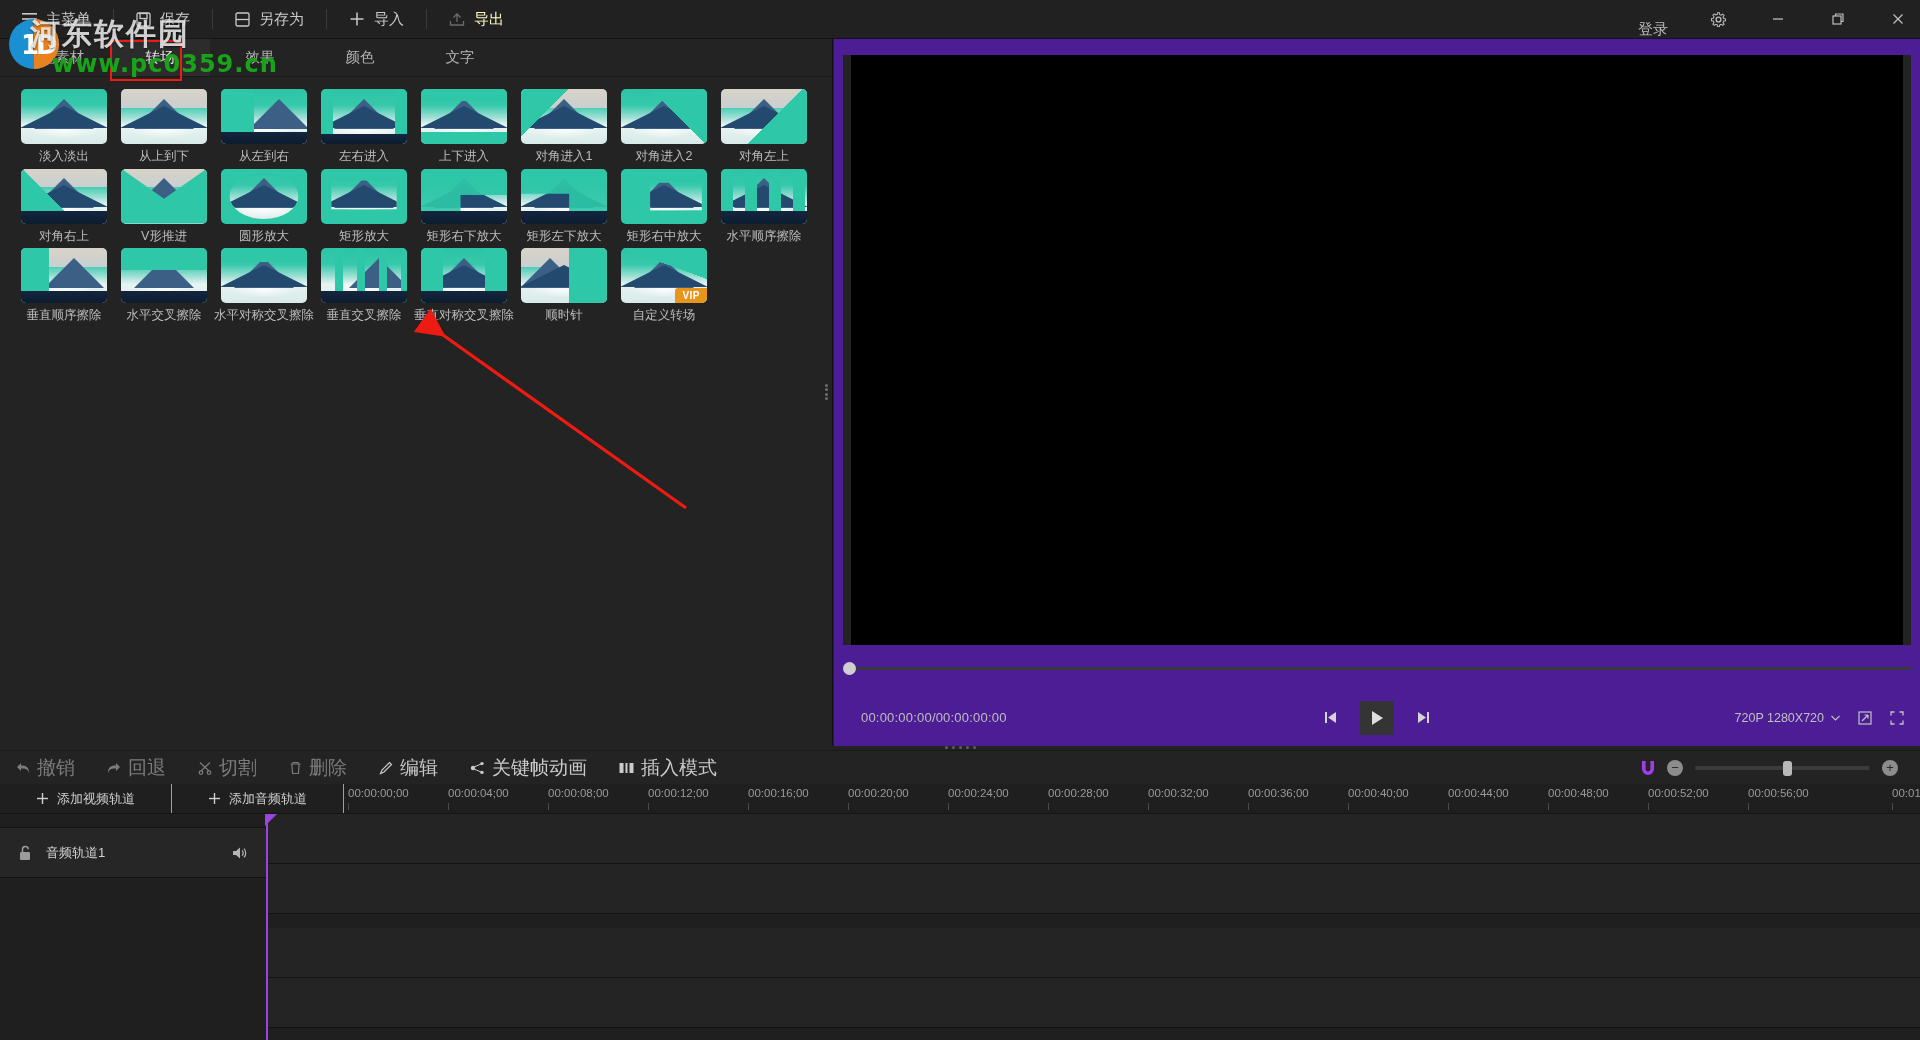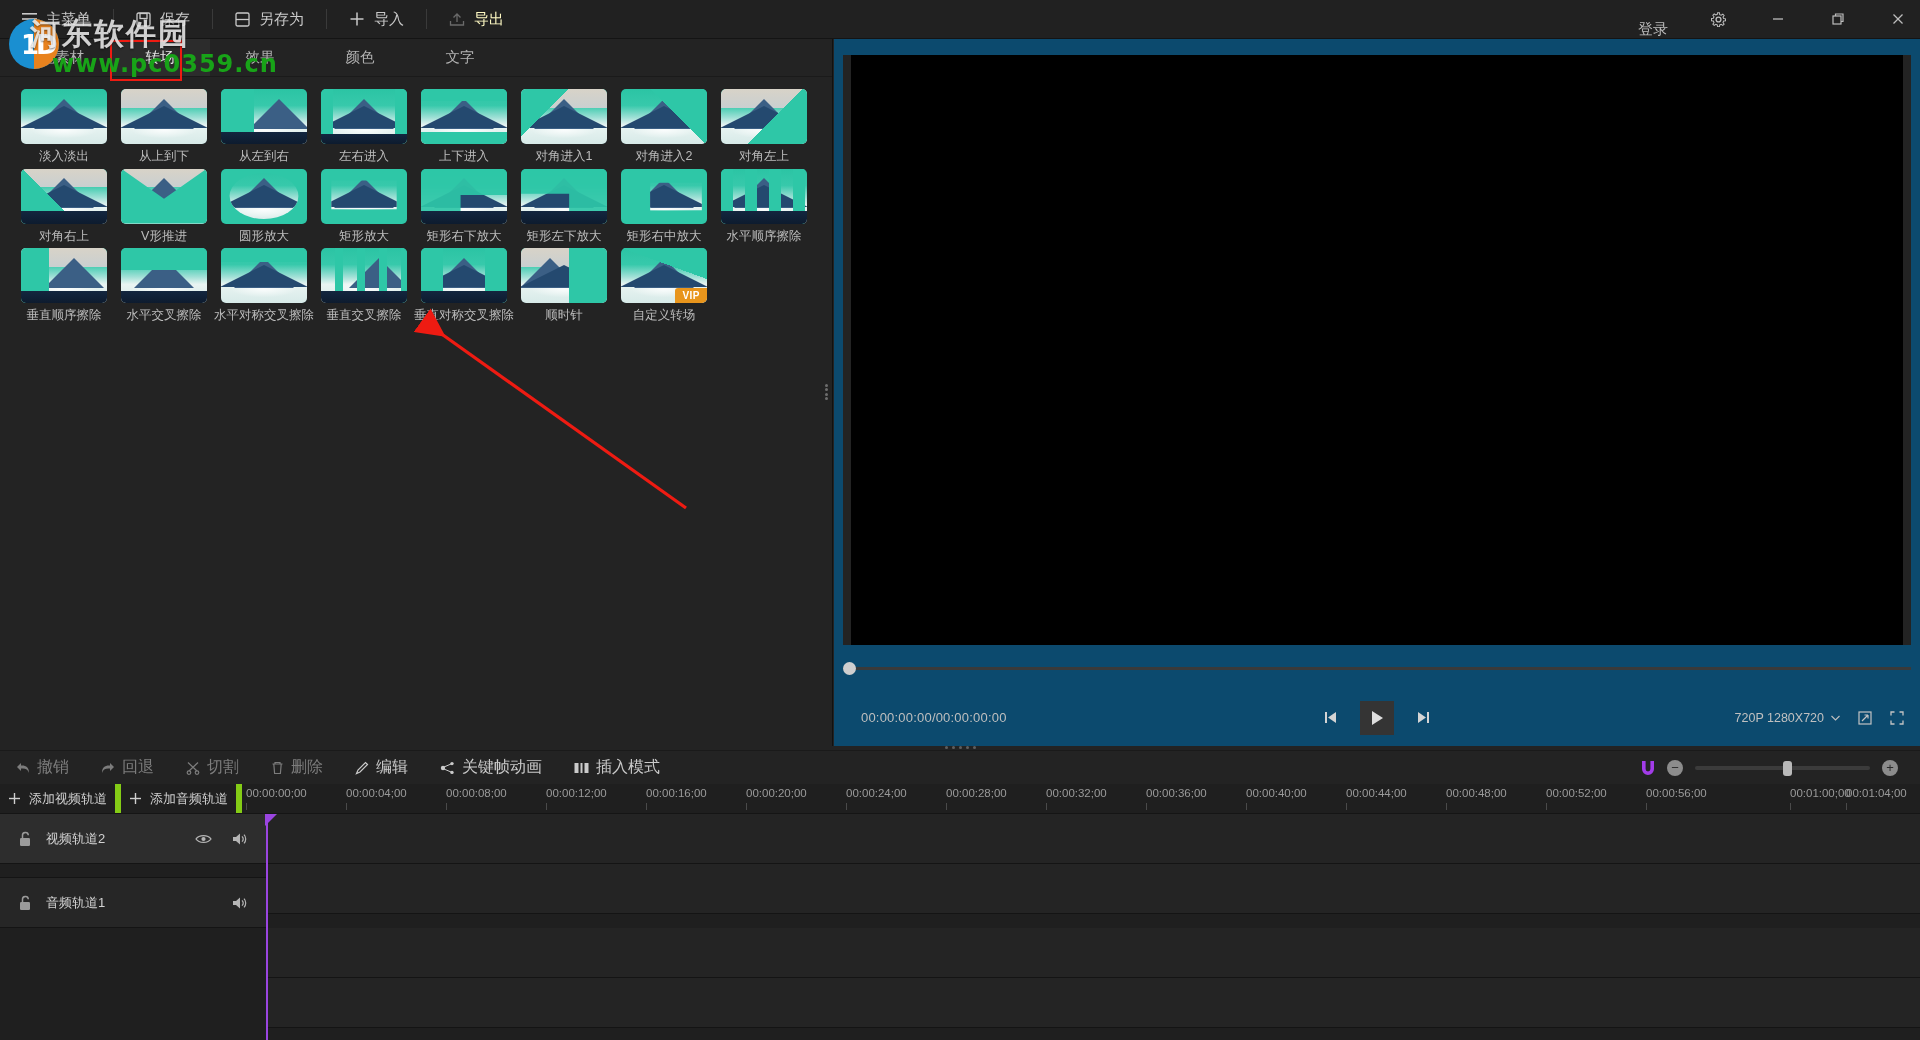--- a/index.html
+++ b/index.html
@@ -97,21 +97,21 @@
     letter-spacing: .5px;
   }
   .panel-grip {
     position: absolute; right: 2px; top: 345px; width: 8px; height: 16px;
     display: flex; flex-direction: column; justify-content: space-between; align-items: center;
   }
   .panel-grip i { width: 3px; height: 3px; border-radius: 50%; background: #6d6d6d; display: block; }
 
   
   .preview {
-    position: absolute; left: 834px; top: 39px; right: 0; height: 707px; background: #0c4a6e;
+    position: absolute; left: 834px; top: 39px; right: 0; height: 707px; background: #4c1d95;
   }
   .video-stage {
     position: absolute; left: 9px; top: 16px; right: 9px; height: 590px;
     background: #232323; display: flex; align-items: center; justify-content: center;
   }
   .video-black { width: 1052px; height: 590px; background: #000; }
   .pv-scrub {
     position: absolute; left: 9px; top: 622px; right: 9px; height: 16px;
   }
   .pv-scrub .track { position: absolute; left: 0; right: 0; top: 6px; height: 3px; background: #3a3a3a; }
@@ -137,37 +137,37 @@
   }
   .hsplit i { width: 3px; height: 3px; background: #5f5f5f; border-radius: 50%; }
 
   
   .edittoolbar {
     position: absolute; left: 0; top: 750px; width: 1920px; height: 34px;
     background: #232323; display: flex; align-items: center; border-top: 1px solid #1a1a1a;
   }
   .et-item {
     display: flex; align-items: center; gap: 7px; padding: 0 16px; height: 34px;
-    font-size: 16px; color: #7c7c7c;
+    font-size: 19px; color: #7c7c7c;
   }
   .et-item.enabled { color: #cacaca; }
   .et-right { margin-left: auto; display: flex; align-items: center; gap: 12px; padding-right: 22px; }
   .zs-track { width: 175px; height: 4px; background: #3b3b3b; border-radius: 2px; position: relative; }
   .zs-knob { position: absolute; left: 88px; top: -5px; width: 9px; height: 15px; border-radius: 3px; background: #b9b9b9; }
   .rnd-btn {
     width: 16px; height: 16px; border-radius: 50%; background: #8c8c8c; color: #2a2a2a;
     font-size: 13px; display: flex; align-items: center; justify-content: center; line-height: 1;
   }
 
   
   .tl { position: absolute; left: 0; top: 784px; width: 1920px; height: 256px; background: #1f1f1f; }
   .tl-head { height: 30px; display: flex; align-items: stretch; border-bottom: 1px solid #151515; }
   .tl-addbtn {
-    display: flex; align-items: center; gap: 8px; padding: 0 8px; font-size: 13px; color: #cfcfcf;
-    border-right: 6px solid #84cc16;
+    display: flex; align-items: center; gap: 8px; padding: 0 36px; font-size: 13px; color: #cfcfcf;
+    border-right: 1px solid #84cc16;
   }
   .ruler { position: relative; flex: 1; background: #1f1f1f; overflow: hidden; }
   .rtick { position: absolute; top: 3px; font-size: 11.5px; color: #9a9a9a; white-space: nowrap; }
   .rtick i { position: absolute; left: 0; top: 16px; width: 1px; height: 7px; background: #4a4a4a; }
   .trackhdr-col { position: absolute; left: 0; top: 30px; width: 266px; bottom: 0; }
   .track-row { height: 50px; display: flex; align-items: center; border-bottom: 1px solid #141414; background: #262626; }
   .track-row.sel { background: #2d2d2d; }
   .track-row.gap { height: 14px; background: #1f1f1f; }
   .tr-lock { margin-left: 18px; color: #9b9b9b; }
   .tr-name { margin-left: 14px; font-size: 13px; color: #d2d2d2; }
@@ -785,50 +785,20 @@
           <div class="rtick" style="left: 1104px;">00:00:44;00<i></i></div>
           <div class="rtick" style="left: 1204px;">00:00:48;00<i></i></div>
           <div class="rtick" style="left: 1304px;">00:00:52;00<i></i></div>
           <div class="rtick" style="left: 1404px;">00:00:56;00<i></i></div>
           <div class="rtick" style="left: 1548px;">00:01:00;00<i></i></div>
           <div class="rtick" style="left: 1604px;">00:01:04;00<i></i></div>
         </div>
     </div>
 
     <div class="trackhdr-col">
-      <div class="track-row sel">
-        <span class="ico tr-lock">
-          <svg width="14" height="16" viewBox="0 0 14 16">
-              <g fill="#9b9b9b">
-          <rect x="2" y="7" width="10" height="8" rx="1.3"></rect>
-          <path d="M4.5 7 V4.6 a2.9 2.9 0 0 1 5.8 -0.4" fill="none" stroke="#9b9b9b" stroke-width="1.5"></path>
-              </g>
-            </svg>
-        </span>
-        <span class="tr-name">视频轨道2</span>
-        <span class="tr-icons">
-          <span class="ico">
-            <svg width="17" height="12" viewBox="0 0 17 12">
-                <g fill="none" stroke="#b5b5b5" stroke-width="1.3">
-            <path d="M1 6 C4 1.5 13 1.5 16 6 C13 10.5 4 10.5 1 6Z"></path>
-                  <circle cx="8.5" cy="6" r="2.1" fill="#b5b5b5" stroke="none"></circle>
-                </g>
-              </svg>
-          </span>
-          <span class="ico">
-            <svg width="16" height="14" viewBox="0 0 16 14">
-                <g fill="#b5b5b5">
-            <path d="M1 5 h3 L8 1.5 v11 L4 9 H1 Z"></path>
-            <path d="M10 4.3 a4 4 0 0 1 0 5.4" fill="none" stroke="#b5b5b5" stroke-width="1.2"></path>
-            <path d="M12 2.6 a6.5 6.5 0 0 1 0 8.8" fill="none" stroke="#b5b5b5" stroke-width="1.2"></path>
-                </g>
-              </svg>
-          </span>
-        </span>
-      </div>
 
 
       <div class="track-row gap"></div>
 
       <div class="track-row">
         <span class="ico tr-lock">
           <svg width="14" height="16" viewBox="0 0 14 16">
               <g fill="#9b9b9b">
           <rect x="2" y="7" width="10" height="8" rx="1.3"></rect>
           <path d="M4.5 7 V4.6 a2.9 2.9 0 0 1 5.8 -0.4" fill="none" stroke="#9b9b9b" stroke-width="1.5"></path>

